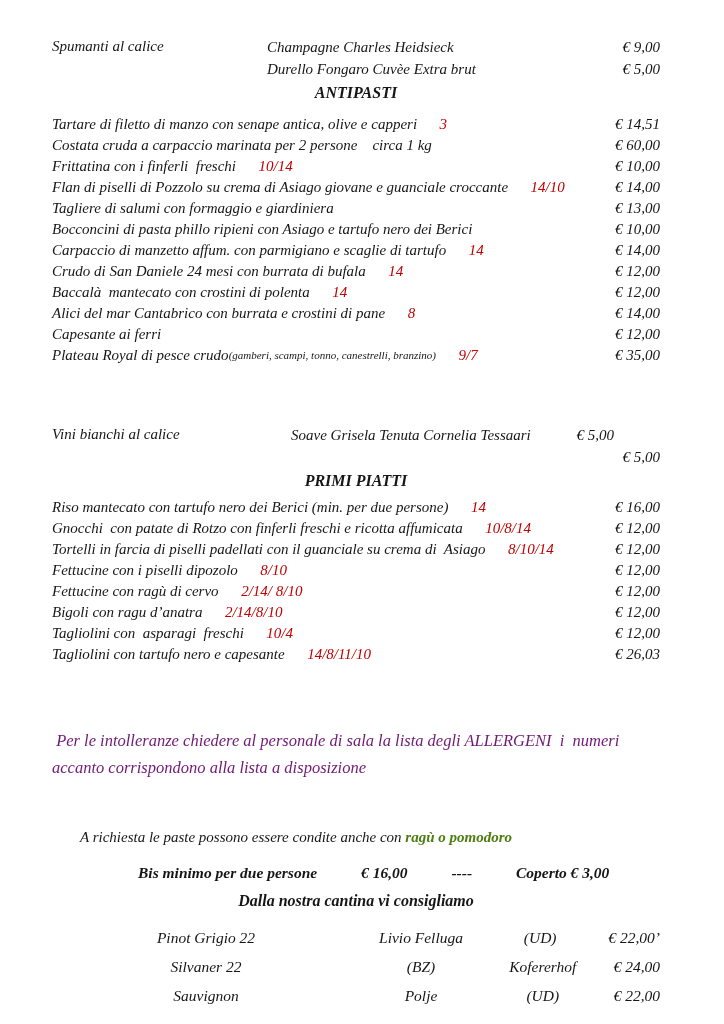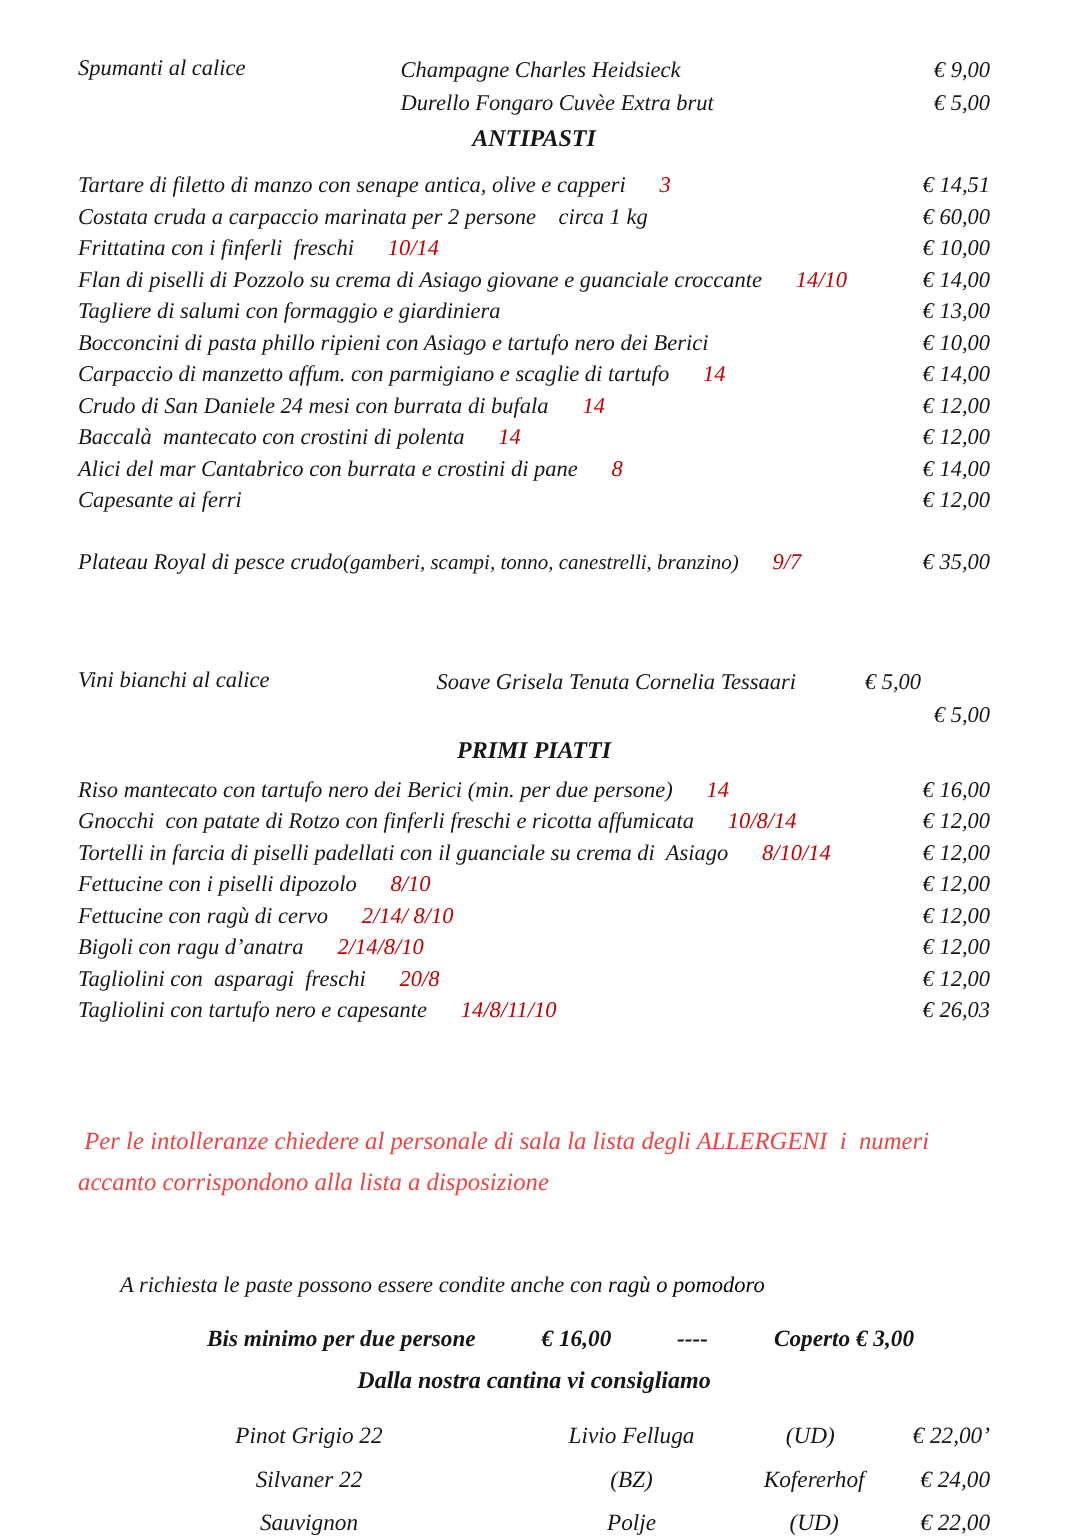--- a/index.html
+++ b/index.html
@@ -10,34 +10,34 @@
     font-style:italic;color:#161616;font-size:15px;line-height:21px;
   }
   .wine-head{display:flex;margin-bottom:2px;}
   .wine-head .whl{width:215px;flex-shrink:0;}
   .wine-head .whr{flex:1;}
   .wrow{display:flex;line-height:22px;}
   .wrow .pr{margin-left:auto;white-space:pre;}
   .vini .wrow:first-child .pr{padding-right:46px;}
   .section-title{font-weight:bold;text-align:center;font-size:16px;margin-top:2px;}
   .list{margin-top:11px;}
-  .row{display:flex;align-items:flex-end;line-height:21px;}
+  .row{display:flex;align-items:flex-start;line-height:21px;}
   .nm{white-space:pre-wrap;}
-  .detail{font-size:14px;white-space:pre-wrap;margin-top:20px;}
+  .detail{font-size:11px;white-space:pre-wrap;}
   .alg{color:#c00000;margin-left:1.5em;white-space:pre;}
   .pr{margin-left:auto;white-space:pre;padding-left:10px;}
   .gap-lg{margin-top:58px;gap:24px;}
   .primi-title{}
   .primi-list{margin-top:6px;}
   .notice{
-    color:#ef4444;font-size:16.5px;line-height:27px;margin-top:62px;
+    color:#701a75;font-size:16.5px;line-height:27px;margin-top:62px;
     white-space:pre-wrap;
   }
   .pasta-note{margin-top:46px;padding-left:28px;}
-  .pasta-note .hl{color:#000000;}
+  .pasta-note .hl{color:#4d7c0f;font-weight:bold;}
   .bis-line{margin-top:14px;padding-left:86px;font-weight:bold;font-size:15.5px;}
   .bis-line span{margin-right:0;}
   .bis-line .sp{margin-left:40px;}
   .cantina-title{font-weight:bold;text-align:center;font-size:16px;margin-top:7px;}
   .cantina-list{margin-top:12px;}
   .crow{display:grid;grid-template-columns:308px 122px 1fr auto;line-height:29px;font-size:15.5px;text-align:center;}
   .crow .pr{margin-left:0;justify-self:end;}
 </style>
 </head>
 <body>
@@ -165,21 +165,21 @@
       <span class="alg">2/14/ 8/10</span>
       <span class="pr">€ 12,00</span>
     </div>
     <div class="row">
       <span class="nm">Bigoli con ragu d’anatra</span>
       <span class="alg">2/14/8/10</span>
       <span class="pr">€ 12,00</span>
     </div>
     <div class="row">
       <span class="nm">Tagliolini con  asparagi  freschi</span>
-      <span class="alg">20/8</span>
+      <span class="alg">10/4</span>
       <span class="pr">€ 12,00</span>
     </div>
     <div class="row">
       <span class="nm">Tagliolini con tartufo nero e capesante</span>
       <span class="alg">14/8/11/10</span>
       <span class="pr">€ 26,03</span>
     </div>
   </div>
 
   <div class="notice"> Per le intolleranze chiedere al personale di sala la lista degli ALLERGENI  i  numeri accanto corrispondono alla lista a disposizione</div>

